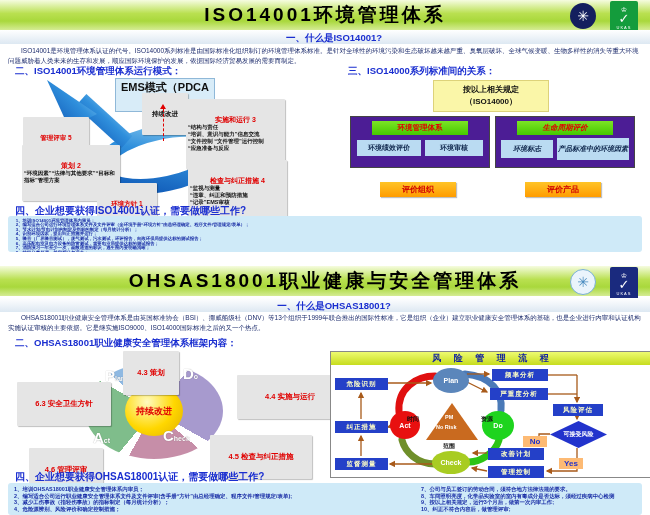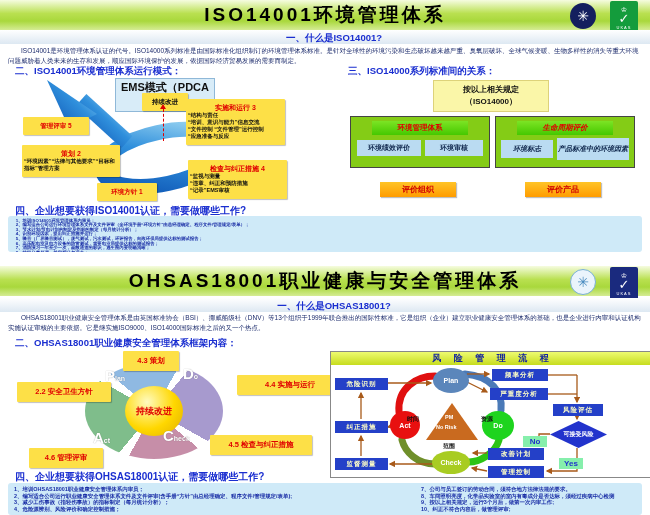--- a/index.html
+++ b/index.html
@@ -17,29 +17,29 @@
     display:flex; flex-direction:column; align-items:center; justify-content:center; color:#fff; }
   .ukas .crown { font-size:7px; line-height:7px; }
   .ukas .chk { font-size:13px; line-height:12px; font-weight:bold; }
   .ukas .lbl { font-size:4px; letter-spacing:1px; }
 
   .sec-strip { position:absolute; left:0; width:650px; height:14px;
     background:linear-gradient(180deg,#ffffff,#dde8f2); }
   .sec-h { font-size:9.5px; font-weight:bold; color:#1a2ed0;text-align:center; }
   .para { position:absolute; font-size:6.5px; line-height:1.55; color:#1b2a6b; text-indent:2em; }
 
-  .ybox { position:absolute; background:#fde047; border-radius:1px; padding:5px 2px; box-shadow:1px 1px 1px rgba(0,0,0,.25); }
+  .ybox { position:absolute; background:#e5e5e5; border-radius:1px; padding:17px 2px; box-shadow:1px 1px 1px rgba(0,0,0,.25); }
   .ybox .yt { color:#e00000; font-weight:bold; font-size:7px; text-align:center; line-height:1.2; }
   .ybox .yb { color:#111; font-weight:bold; font-size:5.5px; line-height:1.25; text-align:left; }
   .ylabel { color:#e00000; font-weight:bold; font-size:7.5px; text-align:center; line-height:1.3; }
 
   .emsbox { position:absolute; background:#d8ecf8; border:1px solid #8fb8d8;
     font-size:11px; font-weight:bold; color:#111; text-align:center; padding:1px 3px; }
 
-  .groupbox { position:absolute; border:1.5px solid #444; background:#84cc16; }
+  .groupbox { position:absolute; border:1.5px solid #444; background:#4c1d95; }
   .greenbox { background:linear-gradient(180deg,#7ce424,#45c800); color:#e00000; font-weight:bold;
     font-size:7.5px; text-align:center; padding:2px 0; }
   .bluebox { background:#badbf2; color:#10284e; font-weight:bold; font-size:7px;
     text-align:center; display:flex; align-items:center; justify-content:center; }
   .orangebox { position:absolute; background:linear-gradient(180deg,#ffc428,#ff9c00);
     color:#d00000; font-weight:bold; font-size:8px; text-align:center; padding:2px 0; box-shadow:1px 1px 1px rgba(0,0,0,.25); }
 
   .listbox { position:absolute; background:#cfeaf8; border-radius:3px; overflow:hidden; }
   .items { color:#1a2ea6; font-weight:bold; transform-origin:0 0; }
   .items div { white-space:nowrap; }
@@ -56,21 +56,21 @@
   .riskbox { position:absolute; background:#fff; border:1px solid #888; }
   .risk-title { position:absolute; top:0; left:0; right:0; height:13px;
     background:linear-gradient(180deg,#eefb70,#c6dc1e); display:flex; align-items:center; justify-content:center;
     font-size:9px; font-weight:bold; color:#15259e; letter-spacing:5px; }
   .rbx { position:absolute; background:#2440c8; color:#ffffc8; font-weight:bold; font-size:6.5px;
     display:flex; align-items:center; justify-content:center; z-index:3; letter-spacing:1px; }
   .rcirc { position:absolute; border-radius:50%; display:flex; align-items:center; justify-content:center;
     color:#fff; font-weight:bold; font-size:7px; z-index:3; }
   .rdiam { position:absolute; background:#2233cc; color:#fff; font-weight:bold; font-size:6px;
     clip-path:polygon(50% 0,100% 50%,50% 100%,0 50%); display:flex; align-items:center; justify-content:center; z-index:3; }
-  .noyes { position:absolute; background:#86efac; color:#2233cc; font-weight:bold; font-size:8px;
+  .noyes { position:absolute; background:#fdba74; color:#2233cc; font-weight:bold; font-size:8px;
     display:flex; align-items:center; justify-content:center; z-index:4; }
   .tri { position:absolute; width:0; height:0; border-left:26px solid transparent;
     border-right:26px solid transparent; border-bottom:37px solid #c96a1f; z-index:2; }
   .trilbl { position:absolute; font-size:6px; font-weight:bold; color:#111; z-index:3; }
   .trilbl.w { color:#fff; font-size:5.5px; }
 
   .dash-up { position:absolute; width:0; border-left:1.5px dashed #e00000; }
   .dash-up:before { content:""; position:absolute; top:-5px; left:-4px;
     border-left:3.5px solid transparent; border-right:3.5px solid transparent; border-bottom:5px solid #e00000; }
 </style>
@@ -207,21 +207,21 @@
     <div class="pdca-word" style="top:14px; left:178px;">Do</div>
     <div class="pdca-word" style="top:76px; left:158px;">Check</div>
     <div class="pdca-word" style="top:78px; left:88px;">Act</div>
     <div class="ybox" style="top:0; left:118px; width:56px;">
         <div class="ylabel">4.3 策划</div>
       </div>
     <div class="ybox" style="top:24px; left:232px; width:106px;">
         <div class="ylabel">4.4 实施与运行</div>
       </div>
     <div class="ybox" style="top:31px; left:12px; width:94px;">
-        <div class="ylabel">2.2 安全卫生方针</div>
+        <div class="ylabel">6.3 安全卫生方针</div>
       </div>
     <div class="ybox" style="top:84px; left:205px; width:102px;">
         <div class="ylabel">4.5 检查与纠正措施</div>
       </div>
     <div class="ybox" style="top:97px; left:24px; width:74px;">
         <div class="ylabel">4.6 管理评审</div>
       </div>
   </div>
 
   <div class="riskbox" style="top:351px; left:330px; width:326px; height:127px;">

